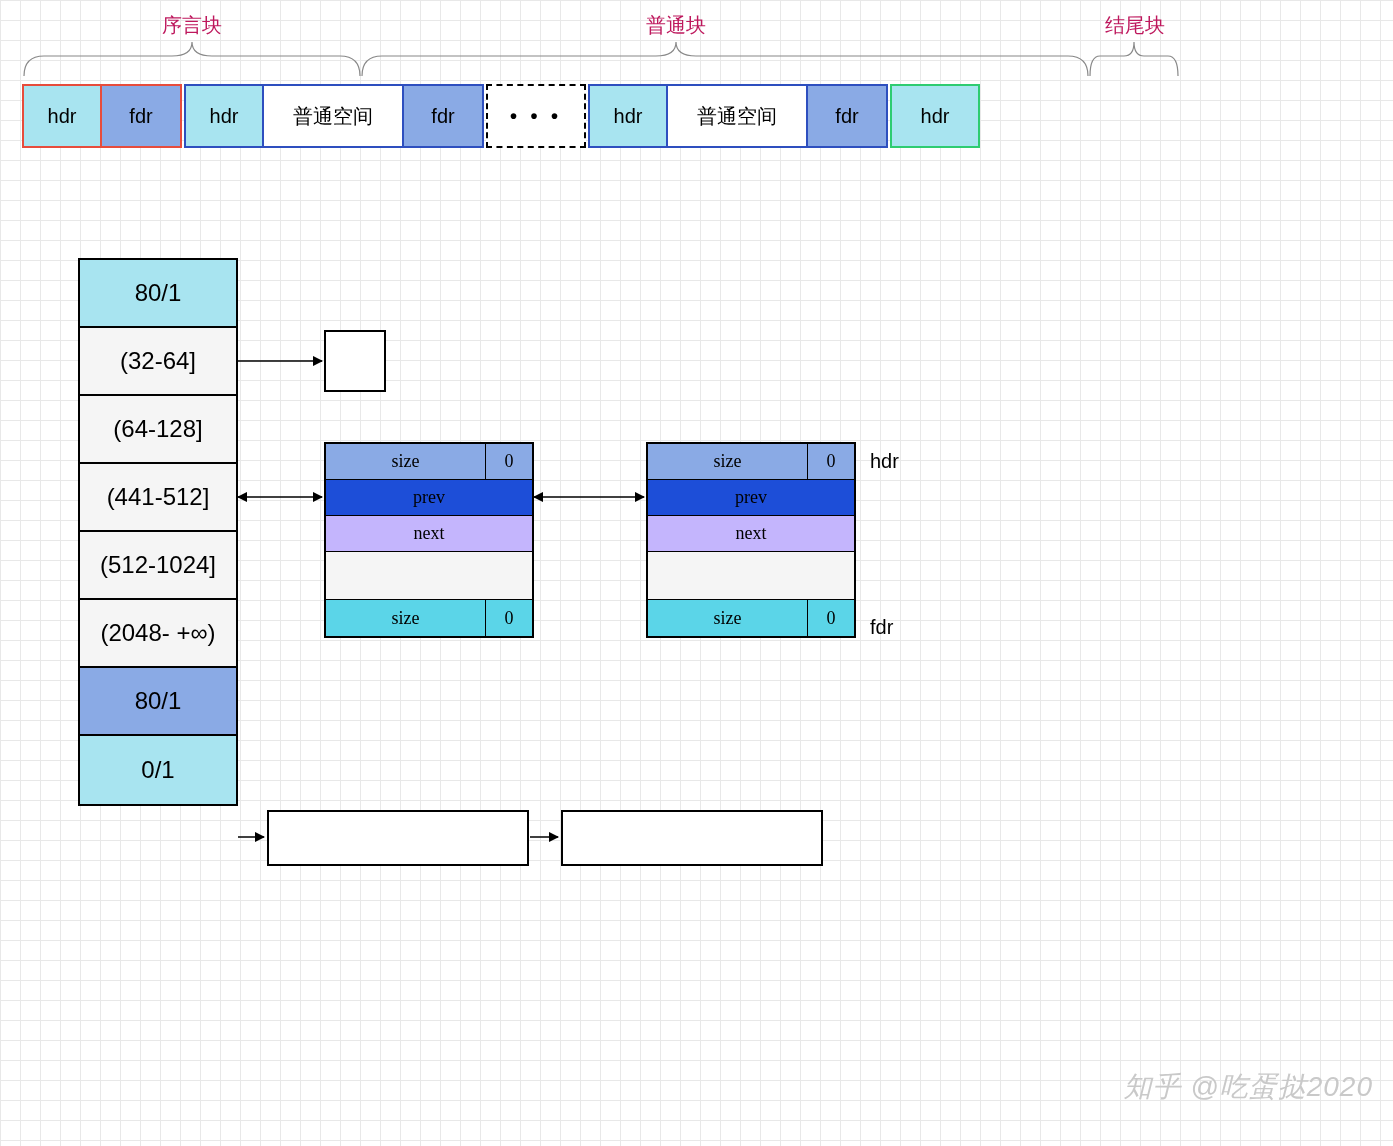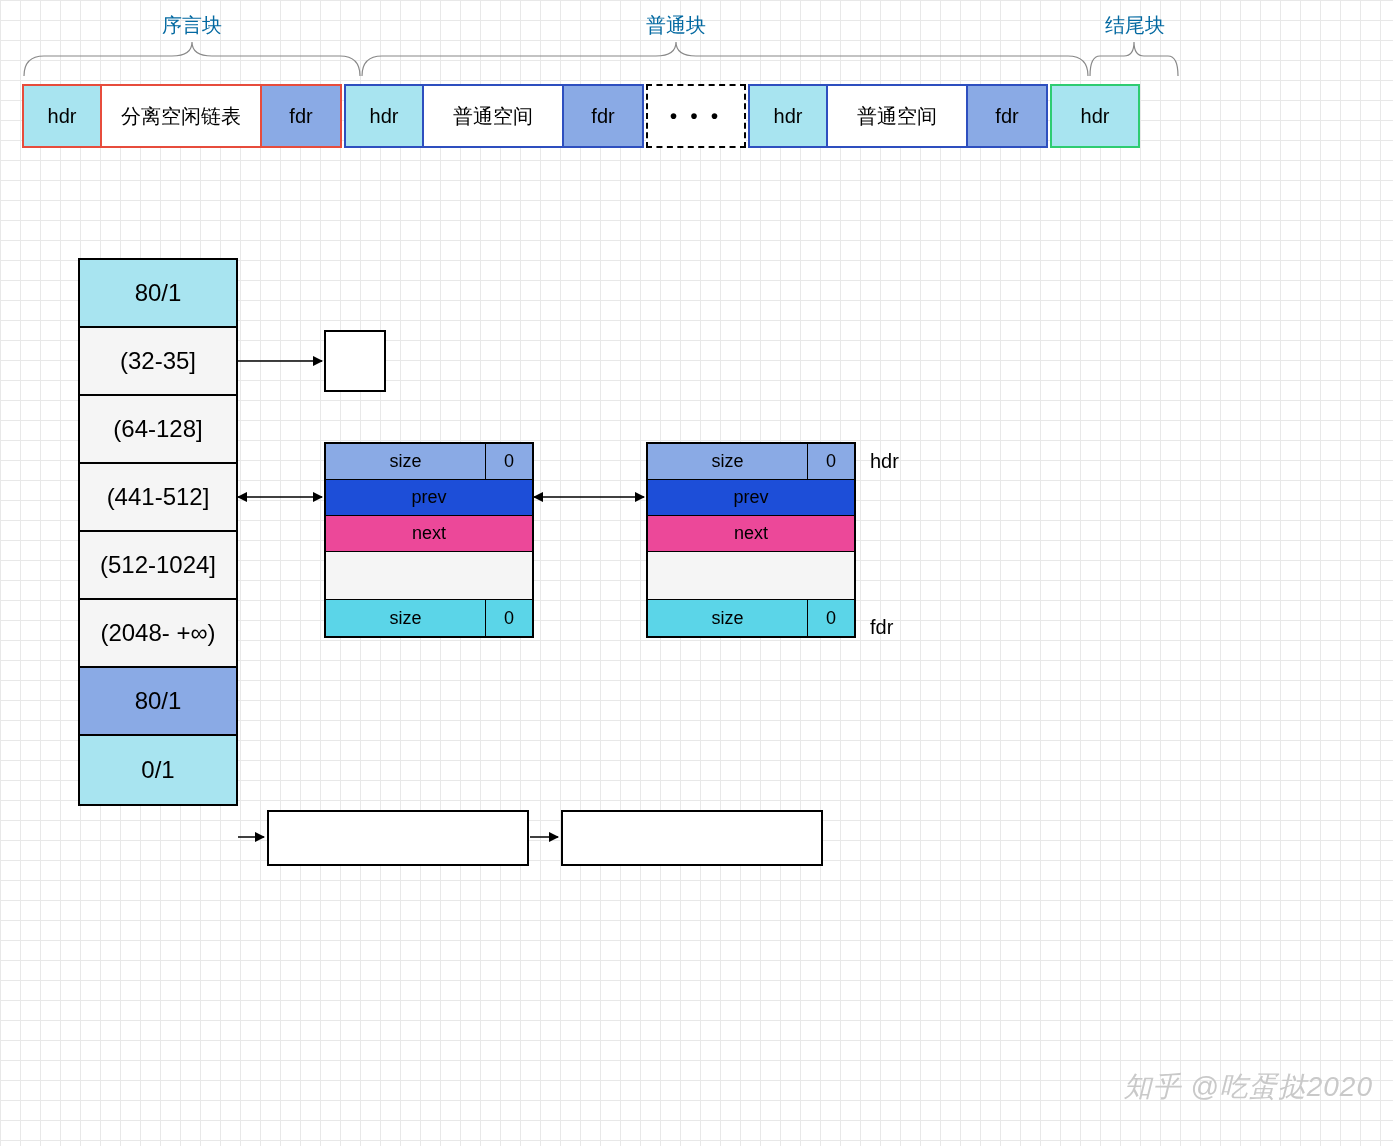--- a/index.html
+++ b/index.html
@@ -14,21 +14,21 @@
     width: 1393px;
     height: 1146px;
     position: relative;
   }
 
   
   .brace {
     position: absolute;
     text-align: center;
     font-size: 20px;
-    color: #0369a1;
+    color: #be185d;
   }
 
   
   .top-row {
     position: absolute;
     top: 84px;
     left: 22px;
     display: flex;
     height: 64px;
   }
@@ -66,33 +66,34 @@
   .list-cell:last-child { border-bottom: none; }
   .list-hdr { background: #a8e4f0; }
   .list-fdr { background: #8aaae5; }
   .list-plain { background: #f5f5f5; }
 
   
   .node {
     position: absolute;
     width: 210px;
     border: 2px solid #000;
+    font-family: Liberation Serif, serif;
   }
   .node-row {
     height: 36px;
     display: flex;
     align-items: center;
     justify-content: center;
     border-bottom: 1px solid #000;
     font-size: 18px;
   }
   .node-row:last-child { border-bottom: none; }
   .row-size-top { background: #8aaae5; }
   .row-prev { background: #1d4ed8; }
-  .row-next { background: #ec4899; }
+  .row-next { background: #c4b5fd; }
   .row-space { background: #f5f5f5; height: 48px; }
   .row-size-bot { background: #5bd5e8; }
   .node-split {
     display: flex;
     width: 100%;
     height: 100%;
   }
   .node-split .main {
     flex: 1;
     display: flex;
@@ -162,39 +163,38 @@
   <line x1="238" y1="497" x2="322" y2="497" stroke="#000" stroke-width="1.5" marker-end="url(#ah)" marker-start="url(#ah)"></line>
 
   <line x1="534" y1="497" x2="644" y2="497" stroke="#000" stroke-width="1.5" marker-end="url(#ah)" marker-start="url(#ah)"></line>
 
   <line x1="238" y1="837" x2="264" y2="837" stroke="#000" stroke-width="1.5" marker-end="url(#ah)"></line>
   <line x1="530" y1="837" x2="558" y2="837" stroke="#000" stroke-width="1.5" marker-end="url(#ah)"></line>
 </svg>
 
 <div class="top-row">
   <div class="cell hdr border-red" style="width:80px;">hdr</div>
-  <div class="cell plain border-red" style="width:160px; border-left:none;">分离空闲链表</div>
   <div class="cell fdr border-red" style="width:80px; border-left:none;">fdr</div>
 
   <div class="cell hdr border-blue" style="width:80px; margin-left:2px;">hdr</div>
   <div class="cell plain border-blue" style="width:140px; border-left:none;">普通空间</div>
   <div class="cell fdr border-blue" style="width:80px; border-left:none;">fdr</div>
 
   <div class="cell border-dash" style="width:100px; margin-left:2px; letter-spacing:4px; font-weight:bold;">• • •</div>
 
   <div class="cell hdr border-blue" style="width:80px; margin-left:2px;">hdr</div>
   <div class="cell plain border-blue" style="width:140px; border-left:none;">普通空间</div>
   <div class="cell fdr border-blue" style="width:80px; border-left:none;">fdr</div>
 
   <div class="cell hdr border-green" style="width:90px; margin-left:2px;">hdr</div>
 </div>
 
 <div class="list-col">
   <div class="list-cell list-hdr">80/1</div>
-  <div class="list-cell list-plain">(32-35]</div>
+  <div class="list-cell list-plain">(32-64]</div>
   <div class="list-cell list-plain">(64-128]</div>
   <div class="list-cell list-plain">(441-512]</div>
   <div class="list-cell list-plain">(512-1024]</div>
   <div class="list-cell list-plain">(2048- +∞)</div>
   <div class="list-cell list-fdr">80/1</div>
   <div class="list-cell list-hdr">0/1</div>
 </div>
 
 <div class="small-box" style="left:324px; top:330px; width:62px; height:62px;"></div>
 

